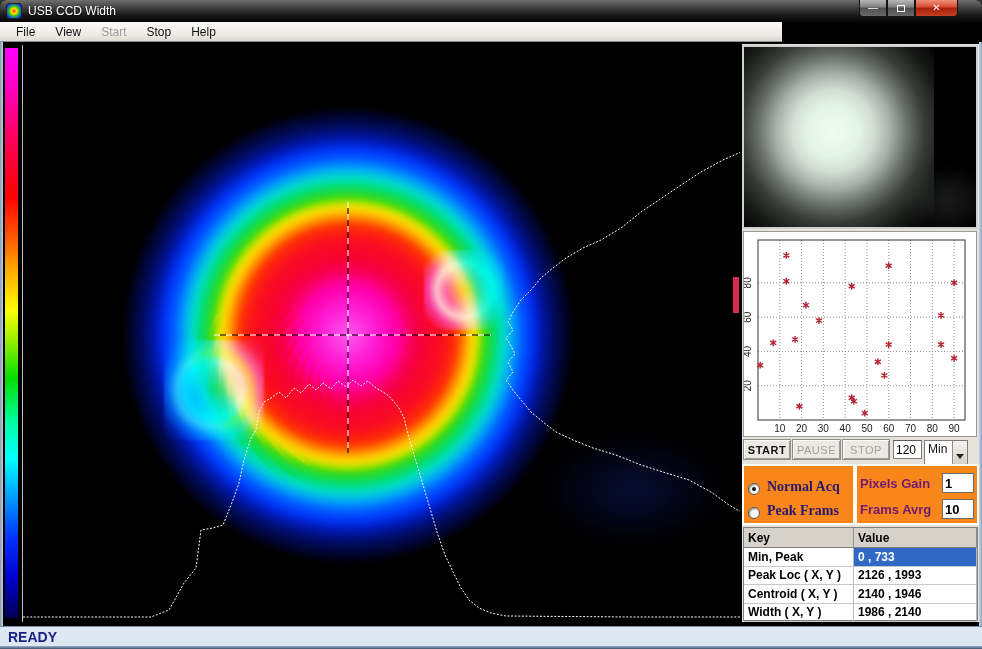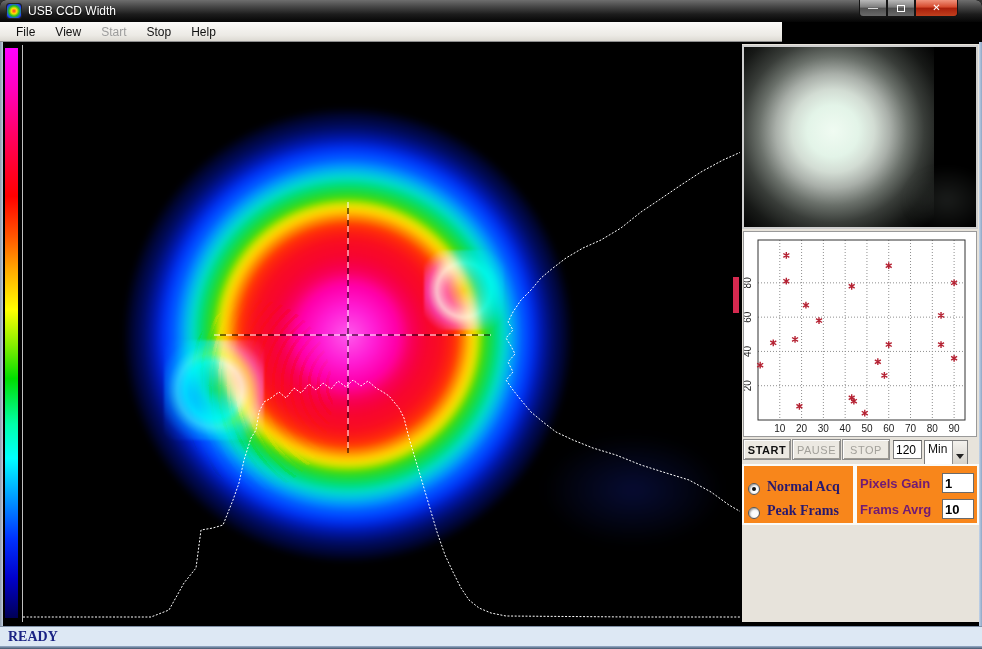--- a/index.html
+++ b/index.html
@@ -96,21 +96,21 @@
   .stats-table{position:absolute;left:1px;top:483px;width:235px;height:94px;background:#fff;border:1px solid #808080;
     display:grid;grid-template-columns:110px 1fr;grid-template-rows:20px 18.5px 18.5px 18.5px 18.5px;
     font-size:12px;font-weight:bold;color:#000;}
   .stats-table .cell{border-right:1px solid #b8b8b8;border-bottom:1px solid #c8c8c8;padding:2px 4px;
     white-space:nowrap;overflow:hidden;display:flex;align-items:center;}
   .stats-table .hdr{background:#d6d2c9;border-bottom:1px solid #808080;border-right:1px solid #909090;}
   .stats-table .hl{background:#2f68c5;color:#fff;}
   
   .statusbar{position:absolute;left:0;top:626px;width:982px;height:20px;background:#dde8f4;
     border-top:1px solid #7f8fa5;display:flex;align-items:center;padding-left:8px;}
-  .status-text{font-family:Liberation Serif, serif;font-weight:bold;font-size:14px;color:#1a2384;}
+  .status-text{font-family:Liberation Sans, sans-serif;font-weight:bold;font-size:14px;color:#1a2384;}
   .frame-bottom{position:absolute;left:0;top:646px;width:982px;height:3px;background:linear-gradient(180deg,#9ab0cc,#43546b);}
   .frame-left{position:absolute;left:0;top:42px;width:3px;height:584px;background:linear-gradient(90deg,#8e9bac,#c2cfe0);}
   .frame-right{position:absolute;left:979px;top:42px;width:3px;height:584px;background:linear-gradient(90deg,#c2d4ea,#8fa6c4);}
 </style>
 </head>
 <body>
 
 <div class="window">
 
   <div class="titlebar">
@@ -243,20 +243,32 @@
         <div class="gain-row">
           <span class="gain-label">Pixels Gain</span>
           <input class="gain-input" value="1" style="">
         </div>
         <div class="gain-row">
           <span class="gain-label">Frams Avrg</span>
           <input class="gain-input" value="10" style="">
         </div>
       </div>
 
+      <div class="stats-table">
+        <div class="cell hdr">Key</div>
+        <div class="cell hdr">Value</div>
+        <div class="cell">Min, Peak</div>
+        <div class="cell hl">0 , 733</div>
+        <div class="cell">Peak Loc ( X, Y )</div>
+        <div class="cell">2126 , 1993</div>
+        <div class="cell">Centroid ( X, Y )</div>
+        <div class="cell">2140 , 1946</div>
+        <div class="cell">Width ( X, Y )</div>
+        <div class="cell">1986 , 2140</div>
+      </div>
 
     </div>
   </div>
 
   <div class="statusbar">
     <span class="status-text">READY</span>
   </div>
   <div class="frame-bottom"></div>
   <div class="frame-left"></div>
   <div class="frame-right"></div>

